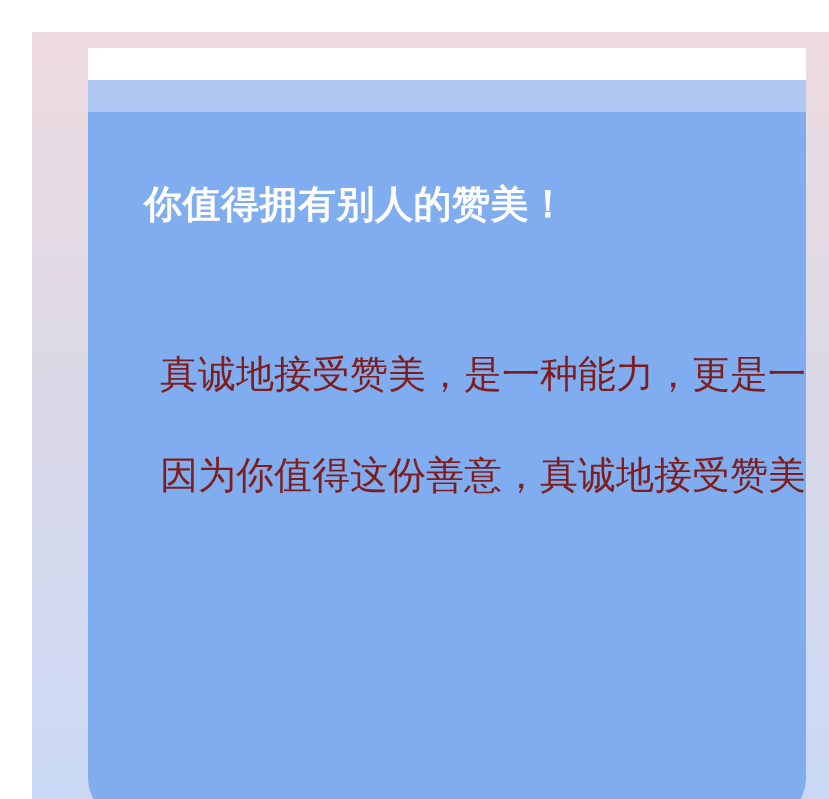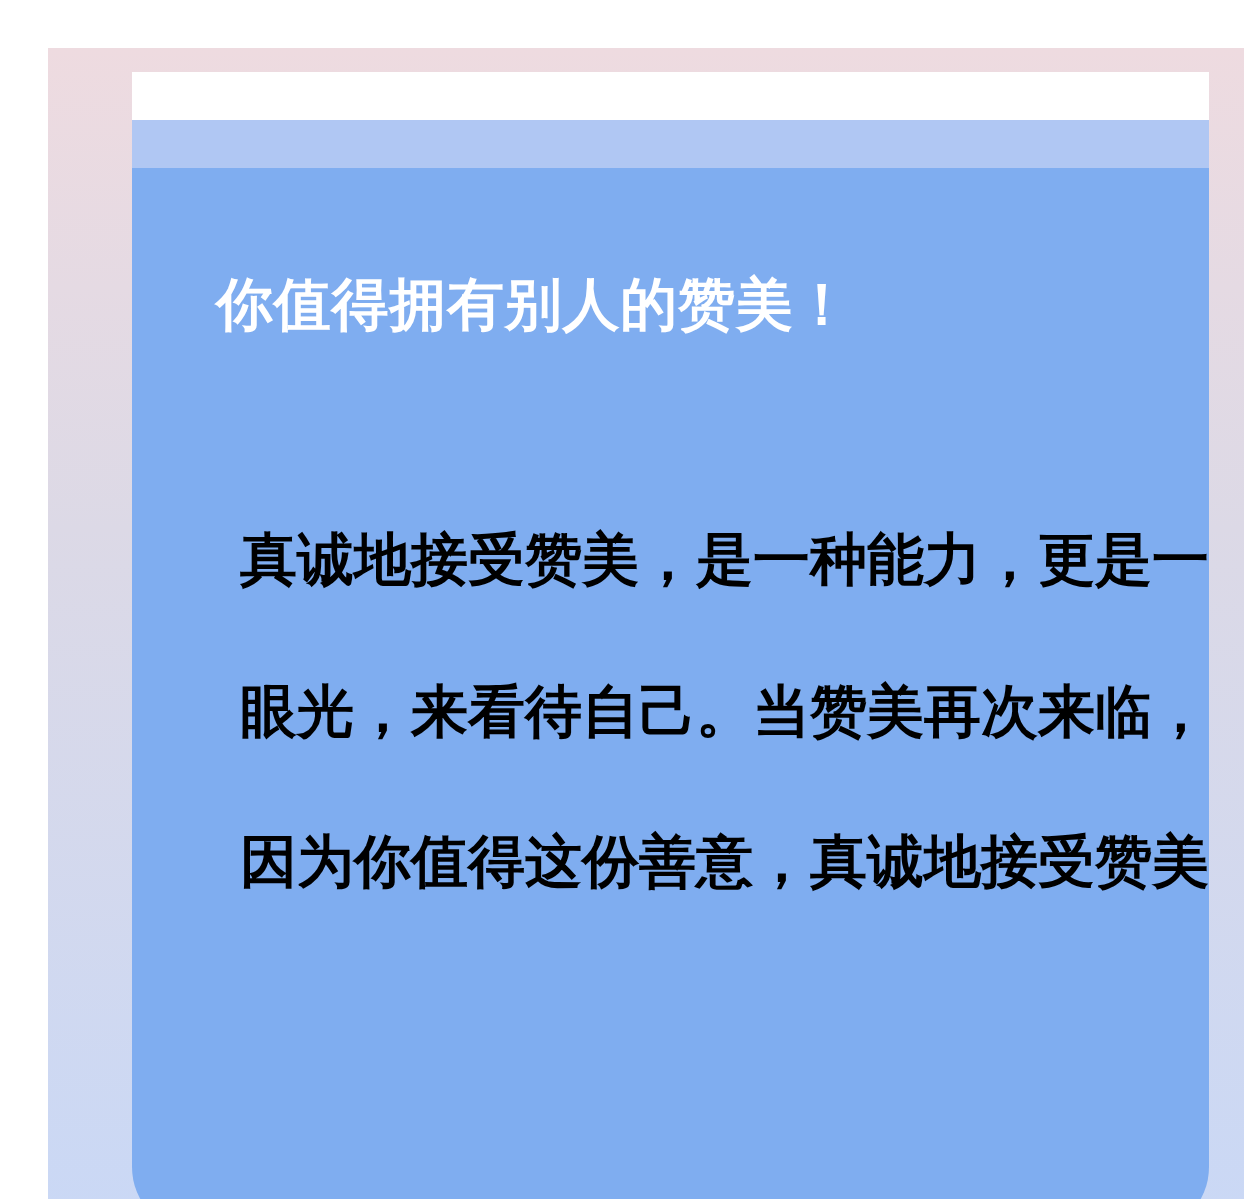--- a/index.html
+++ b/index.html
@@ -49,37 +49,36 @@
     letter-spacing: 0.5px;
     white-space: nowrap;
   }
   .body-text {
     position: absolute;
     left: 40px;
     top: 196px;
     width: 680px;
     font-size: 38px;
     line-height: 68.5px;
-    font-weight: 700;
-    color: #000000;
+    font-weight: 400;
+    color: #7f1d1d;
     letter-spacing: 0px;
   }
   .body-line {
     white-space: nowrap;
   }
 </style>
 </head>
 <body>
 
 <div class="page">
   <div class="column">
     <div class="white-strip"></div>
     <div class="band"></div>
     <div class="card">
       <h1 class="title">你值得拥有别人的赞美！</h1>
       <div class="body-text">
         <div class="body-line">真诚地接受赞美，是一种能力，更是一</div>
-        <div class="body-line">眼光，来看待自己。当赞美再次来临，</div>
         <div class="body-line">因为你值得这份善意，真诚地接受赞美</div>
       </div>
     </div>
   </div>
 </div>
 
 </body></html>

